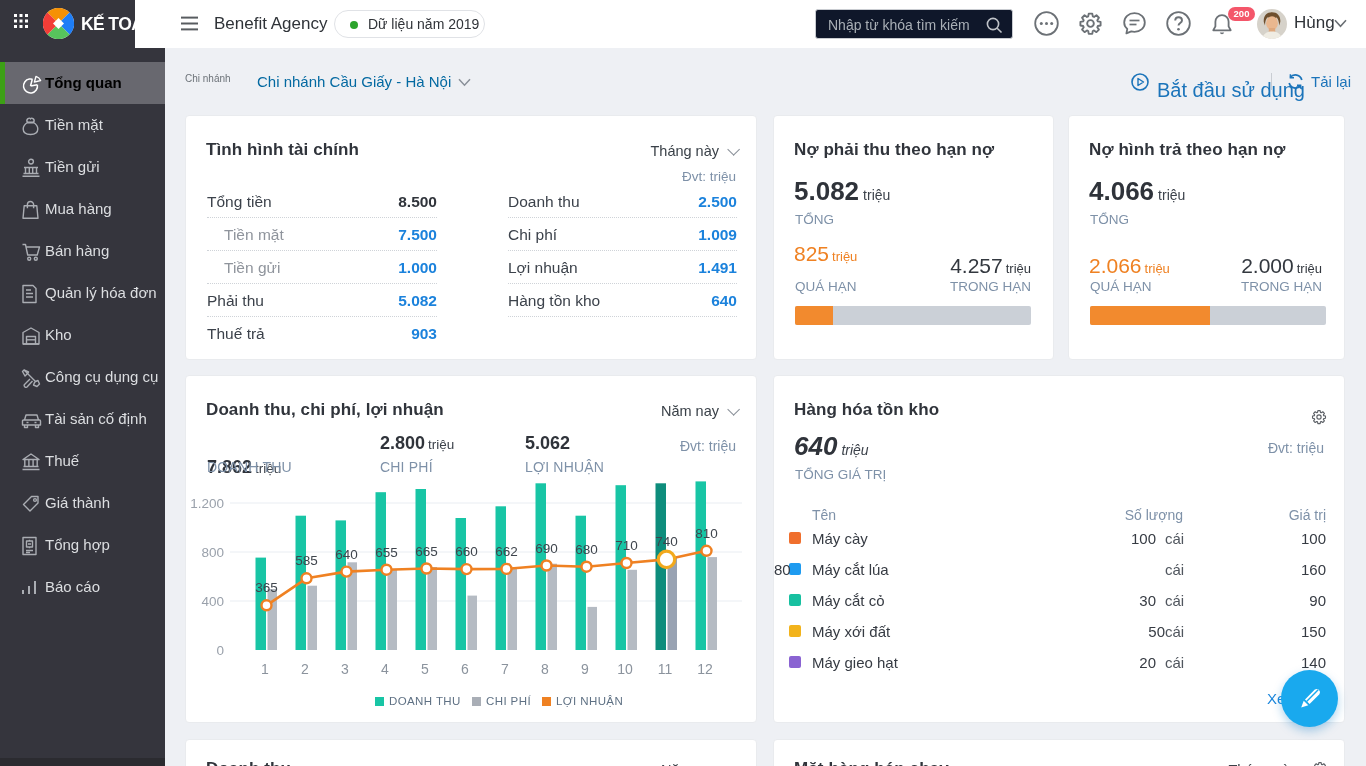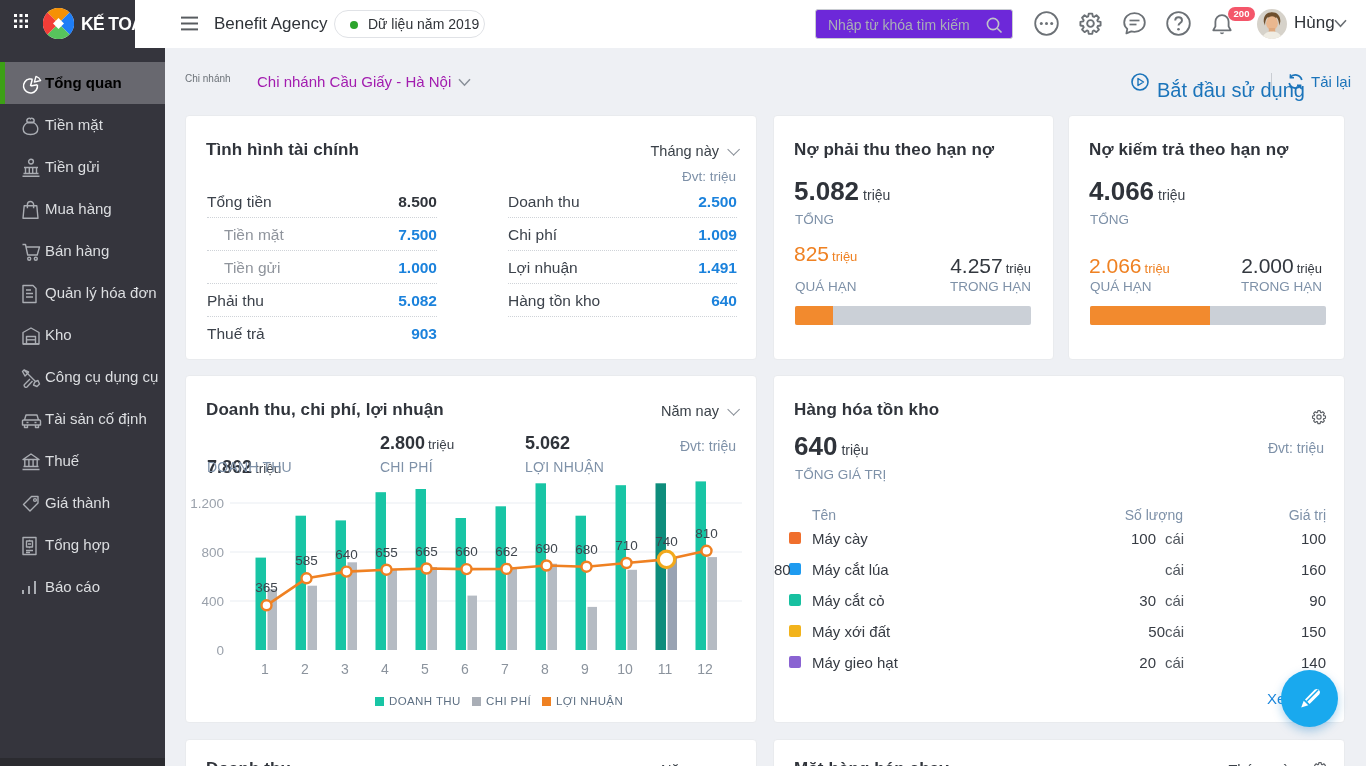--- a/index.html
+++ b/index.html
@@ -7,35 +7,35 @@
 html,body{width:1366px;height:766px;overflow:hidden;font-family:"Liberation Sans",sans-serif;background:#eef0f4;}
 .abs{position:absolute;}
 
 .header{position:absolute;left:0;top:0;width:1366px;height:48px;background:#fff;z-index:5;}
 .brand{position:absolute;left:0;top:0;width:135px;height:48px;background:#35353d;}
 .ketoan{position:absolute;left:81px;top:14px;font-size:17.5px;font-weight:700;color:#fff;letter-spacing:-0.6px;white-space:nowrap;}
 .agency{position:absolute;left:214px;top:14px;font-size:17px;color:#2f3338;}
 .pill{position:absolute;left:334px;top:10px;width:151px;height:28px;border:1px solid #e0e2e6;border-radius:14px;background:#fff;}
 .pill .dot{position:absolute;left:15px;top:10px;width:8px;height:8px;border-radius:50%;background:#2ca42c;}
 .pill .ptxt{position:absolute;left:33px;top:5px;font-size:14px;color:#303338;}
-.search{position:absolute;left:815px;top:9px;width:198px;height:30px;border:1px solid #c9ccd1;border-radius:3px;background:#6d28d9;}
+.search{position:absolute;left:815px;top:9px;width:198px;height:30px;border:1px solid #c9ccd1;border-radius:3px;background:#0f172a;}
 .search .ph{position:absolute;left:12px;top:7px;font-size:14px;color:#a9afb6;}
 .uname{position:absolute;left:1294px;top:13px;font-size:17px;color:#2f3338;}
 
 .sidebar{position:absolute;left:0;top:48px;width:165px;height:718px;background:#35353d;}
 .sidebar .bot{position:absolute;left:0;bottom:0;width:165px;height:8px;background:#2b2b30;}
 .mi{position:absolute;left:0;width:165px;height:42px;}
 .mi .t{position:absolute;left:45px;top:12px;font-size:15px;color:#dcdee1;white-space:nowrap;}
 .mi.act{background:#68686f;border-left:5px solid #3ca015;}
 .mi.act .t{left:40px;font-weight:700;color:#000000;}
 .mi svg{position:absolute;left:21px;top:12px;}
 .mi.act svg{left:16px;}
 
 .bc-l1{position:absolute;left:185px;top:73px;font-size:10px;color:#6c7278;}
-.bc-l2{position:absolute;left:257px;top:73px;font-size:15px;color:#a21caf;}
+.bc-l2{position:absolute;left:257px;top:73px;font-size:15px;color:#0369a1;}
 .bc-r1{position:absolute;left:1157px;top:79px;font-size:20px;color:#1b74ba;}
 .bc-div{position:absolute;left:1271px;top:73px;width:1px;height:17px;background:#c9cdd3;}
 .bc-r2{position:absolute;left:1311px;top:73px;font-size:15px;color:#1b74ba;}
 
 .card{position:absolute;background:#fff;border:1px solid #e9ebee;border-radius:4px;}
 .ct{position:absolute;left:20px;top:24px;font-size:17px;font-weight:700;color:#30343b;letter-spacing:.1px;}
 .drop{position:absolute;top:27px;font-size:14.5px;color:#3a4148;}
 .dvt{position:absolute;font-size:13.5px;color:#7e91a8;}
 .chev{display:inline-block;width:9px;height:9px;border-right:1.6px solid #8a9099;border-bottom:1.6px solid #8a9099;transform:rotate(45deg) translateY(-3px);margin-left:8px;}
 
@@ -353,21 +353,21 @@
   <div class="mdnum" style="left:20px;top:126px;">825<span class="tr">triệu</span></div>
   <div class="mdnum dk" style="right:22px;top:138px;">4.257<span class="tr">triệu</span></div>
   <div class="glabel" style="left:21px;top:163px;">QUÁ HẠN</div>
   <div class="glabel" style="right:22px;top:163px;">TRONG HẠN</div>
   <div class="track" style="top:190px;width:236px;">
       <div class="fill" style="width:38px;"></div>
     </div>
 </div>
 
 <div class="card" style="left:1068px;top:115px;width:277px;height:245px;">
-  <div class="ct">Nợ kiếm trả theo hạn nợ</div>
+  <div class="ct">Nợ hình trả theo hạn nợ</div>
   <div class="bignum" style="top:60px;">4.066<span class="tr">triệu</span></div>
   <div class="glabel" style="left:21px;top:96px;">TỔNG</div>
   <div class="mdnum" style="left:20px;top:138px;">2.066<span class="tr">triệu</span></div>
   <div class="mdnum dk" style="right:22px;top:138px;">2.000<span class="tr">triệu</span></div>
   <div class="glabel" style="left:21px;top:163px;">QUÁ HẠN</div>
   <div class="glabel" style="right:22px;top:163px;">TRONG HẠN</div>
   <div class="track" style="top:190px;width:236px;">
       <div class="fill" style="width:120px;"></div>
     </div>
 </div>
@@ -459,21 +459,21 @@
     <text x="370" y="329" font-size="11.5" fill="#5f7184" letter-spacing="0.4">LỢI NHUẬN</text>
   </svg>
 </div>
 
 <div class="card" style="left:773px;top:375px;width:572px;height:348px;">
   <div class="ct">Hàng hóa tồn kho</div>
   <svg class="abs" style="left:537px;top:33px" width="16" height="16" viewBox="0 0 24 24">
       <path fill="none" stroke="#5c6066" stroke-width="1.7" stroke-linejoin="round" d="M10.3 2.5h3.4l.5 2.7 1.2.5 2.3-1.6 2.4 2.4-1.6 2.3.5 1.2 2.7.5v3.4l-2.7.5-.5 1.2 1.6 2.3-2.4 2.4-2.3-1.6-1.2.5-.5 2.7h-3.4l-.5-2.7-1.2-.5-2.3 1.6-2.4-2.4 1.6-2.3-.5-1.2-2.7-.5v-3.4l2.7-.5.5-1.2-1.6-2.3 2.4-2.4 2.3 1.6 1.2-.5z"></path>
       <circle cx="12" cy="12" r="3.2" fill="none" stroke="#5c6066" stroke-width="1.7"></circle>
     </svg>
-  <div class="bignum" style="top:55px;">640<span class="tr">triệu</span></div>
+  <div class="bignum" style="top:55px;font-style:italic;">640<span class="tr">triệu</span></div>
   <div class="glabel" style="left:21px;top:91px;font-size:13.5px;">TỔNG GIÁ TRỊ</div>
   <div class="dvt" style="right:20px;top:64px;font-size:14px;">Đvt: triệu</div>
   <div class="ih" style="left:38px;top:131px;">Tên</div>
   <div class="ih" style="left:0;top:131px;width:409px;text-align:right;">Số lượng</div>
   <div class="ih" style="left:0;top:131px;width:552px;text-align:right;">Giá trị</div>
   <div class="isq" style="left:15px;top:156px;background:#f06f2d;"></div>
   <div class="irow" style="left:38px;top:154px;">Máy cày</div>
   <div class="irow" style="left:0;top:154px;width:382px;text-align:right;">100</div>
   <div class="irow" style="left:391px;top:154px;color:#50565e;">cái</div>
   <div class="irow" style="left:0;top:154px;width:552px;text-align:right;">100</div>

